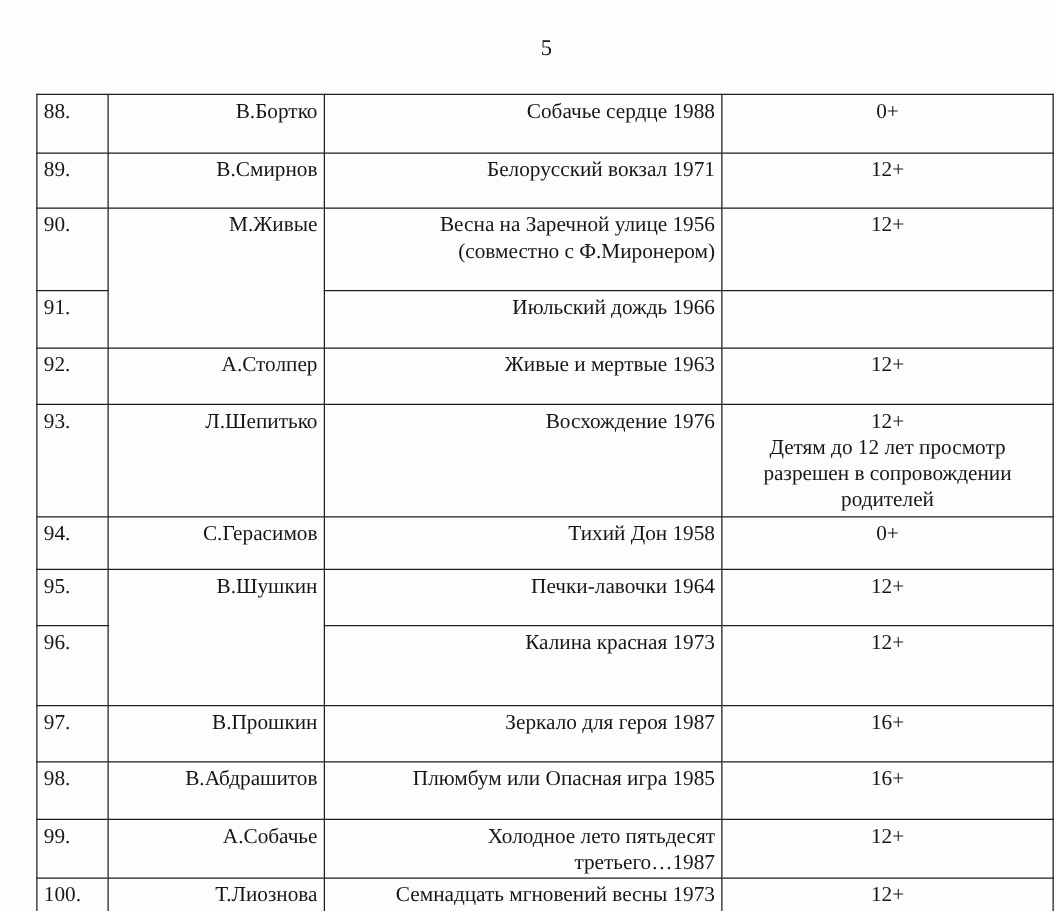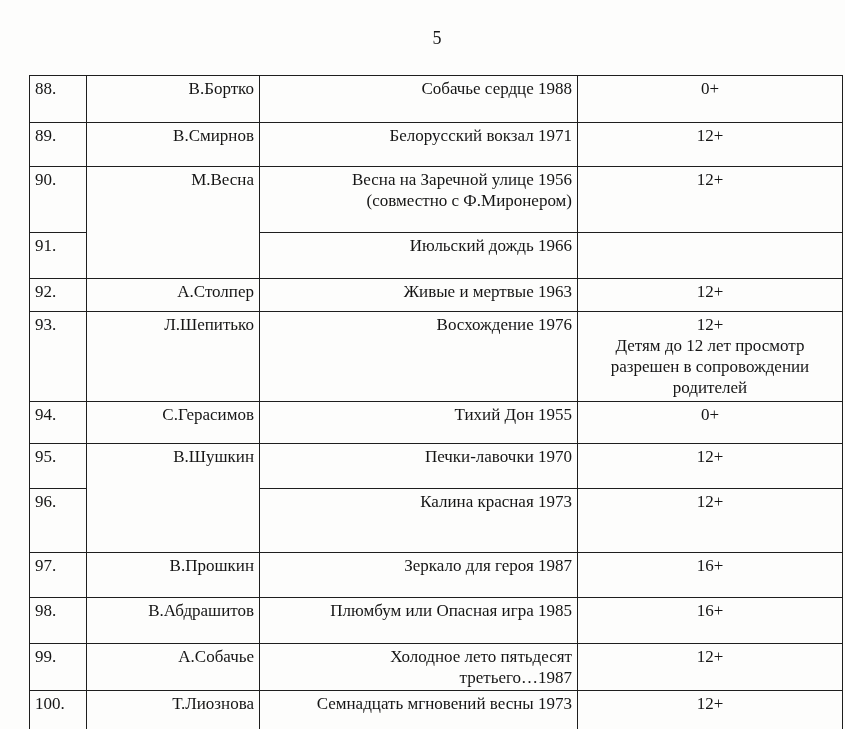--- a/index.html
+++ b/index.html
@@ -40,21 +40,21 @@
   td.num    { text-align: left;  padding-left: 9px; }
   td.director { text-align: right; }
   td.title  { text-align: right;  padding-left: 7px; white-space: pre-line; }
   td.rating { text-align: center; white-space: pre-line; }
 
   
   #films-tbody tr:nth-child(1)  { height: 47px; }
   #films-tbody tr:nth-child(2)  { height: 44px; }
   #films-tbody tr:nth-child(3)  { height: 66px; }
   #films-tbody tr:nth-child(4)  { height: 46px; }
-  #films-tbody tr:nth-child(5)  { height: 33px; }
+  #films-tbody tr:nth-child(5)  { height: 45px; }
   #films-tbody tr:nth-child(6)  { height: 90px; }
   #films-tbody tr:nth-child(7)  { height: 42px; }
   #films-tbody tr:nth-child(8)  { height: 45px; }
   #films-tbody tr:nth-child(9)  { height: 64px; }
   #films-tbody tr:nth-child(10) { height: 45px; }
   #films-tbody tr:nth-child(11) { height: 46px; }
   #films-tbody tr:nth-child(12) { height: 44px; }
   #films-tbody tr:nth-child(13) { height: 52px; }
 </style>
 </head>
@@ -78,21 +78,21 @@
           <td class="rating">0+</td>
         </tr>
         <tr>
           <td class="num">89.</td>
           <td class="director">В.Смирнов</td>
           <td class="title">Белорусский вокзал 1971</td>
           <td class="rating">12+</td>
         </tr>
         <tr>
           <td class="num">90.</td>
-          <td class="director" rowspan="2">М.Весна</td>
+          <td class="director" rowspan="2">М.Живые</td>
           <td class="title">Весна на Заречной улице 1956
 (совместно с Ф.Миронером)</td>
           <td class="rating">12+</td>
         </tr>
         <tr>
           <td class="num">91.</td>
           <td class="title">Июльский дождь 1966</td>
           <td class="rating"></td>
         </tr>
         <tr>
@@ -106,27 +106,27 @@
           <td class="director">Л.Шепитько</td>
           <td class="title">Восхождение 1976</td>
           <td class="rating">12+
 Детям до 12 лет просмотр
 разрешен в сопровождении
 родителей</td>
         </tr>
         <tr>
           <td class="num">94.</td>
           <td class="director">С.Герасимов</td>
-          <td class="title">Тихий Дон 1955</td>
+          <td class="title">Тихий Дон 1958</td>
           <td class="rating">0+</td>
         </tr>
         <tr>
           <td class="num">95.</td>
           <td class="director" rowspan="2">В.Шушкин</td>
-          <td class="title">Печки-лавочки 1970</td>
+          <td class="title">Печки-лавочки 1964</td>
           <td class="rating">12+</td>
         </tr>
         <tr>
           <td class="num">96.</td>
           <td class="title">Калина красная 1973</td>
           <td class="rating">12+</td>
         </tr>
         <tr>
           <td class="num">97.</td>
           <td class="director">В.Прошкин</td>

